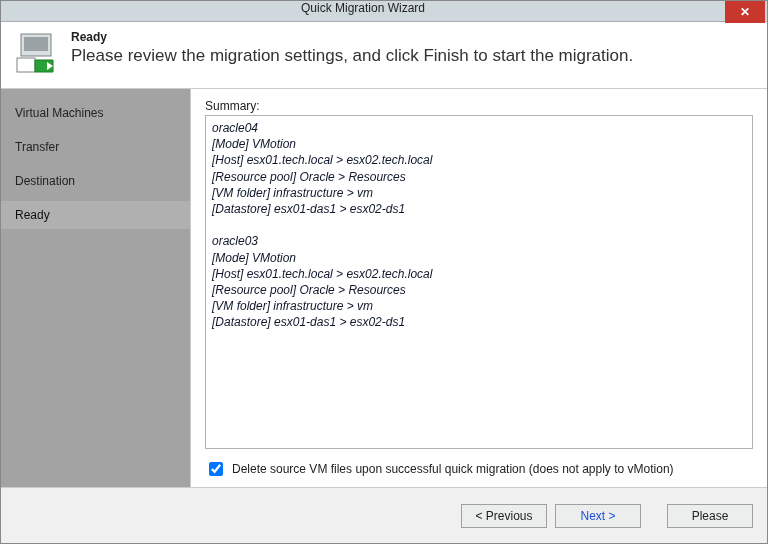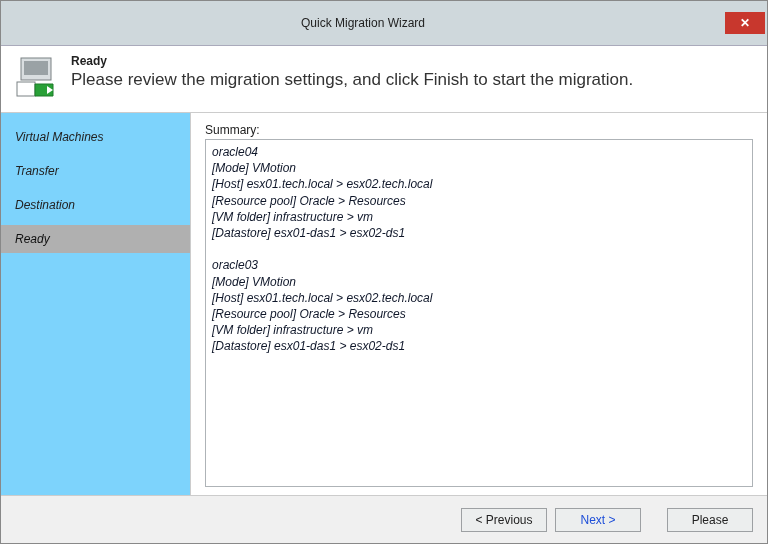--- a/index.html
+++ b/index.html
@@ -1,35 +1,35 @@
 <!DOCTYPE html>
 <html><head>
 <meta charset="utf-8">
 <style>
   * { box-sizing: border-box; }
   html, body { margin: 0; padding: 0; font-family: "Segoe UI", Tahoma, sans-serif; font-size: 12px; color: #222; background: #fff; }
   .window { width: 768px; height: 544px; border: 1px solid #888; position: relative; display: flex; flex-direction: column; background: #fff; }
-  .titlebar { height: 45px; background: #cfd8dc; display: flex; align-items: center; position: relative; border-bottom: 1px solid #aab; }
+  .titlebar { height: 21px; background: #cfd8dc; display: flex; position: relative; border-bottom: 1px solid #aab; }
   .titlebar .title { flex: 1; text-align: center; font-size: 12px; color: #222; }
   .titlebar .close { width: 40px; height: 22px; background: #c8372d; color: #fff; display: flex; align-items: center; justify-content: center; margin-right: 2px; cursor: pointer; font-weight: bold; font-family: Arial, sans-serif; }
   .header { display: flex; align-items: flex-start; padding: 8px 12px 10px 12px; border-bottom: 1px solid #ccc; background: #fff; }
   .header-icon { width: 48px; height: 48px; margin-right: 10px; flex: 0 0 auto; }
   .header-text .heading { font-weight: bold; font-size: 12px; margin-bottom: 2px; }
   .header-text .sub { font-size: 17px; color: #333; }
   .body { flex: 1; display: flex; min-height: 0; }
-  .sidebar { width: 190px; border-right: 1px solid #ccc; background: #7dd3fc; padding-top: 10px; font-style: italic; }
+  .sidebar { width: 190px; border-right: 1px solid #ccc; background: #a3a3a3; padding-top: 10px; }
   .sidebar .step { padding: 7px 14px; font-size: 12px; color: #222; cursor: pointer; }
   .sidebar .step + .step { margin-top: 6px; }
   .sidebar .step.active { background: #b0b0b0; color: #111; }
   .content { flex: 1; padding: 10px 14px 8px 14px; display: flex; flex-direction: column; min-height: 0; }
   .summary-label { font-size: 12px; margin-bottom: 2px; }
   .summary-box { flex: 1; border: 1px solid #aeb3b7; background: #fff; padding: 4px 6px; font-size: 12px; line-height: 1.35; overflow: auto; white-space: pre-wrap; color: #0f172a; font-style: italic; }
   .checkbox-row { display: flex; align-items: center; gap: 6px; margin-top: 10px; font-size: 12px; }
   .checkbox-row input { width: 14px; height: 14px; }
-  .footer { height: 48px; border-top: 1px solid #ccc; background: #f0f0f0; display: flex; align-items: center; justify-content: flex-end; padding: 0 14px; gap: 8px; }
+  .footer { height: 56px; border-top: 1px solid #ccc; background: #f0f0f0; display: flex; align-items: center; justify-content: flex-end; padding: 0 14px; gap: 8px; }
   .btn { min-width: 86px; height: 24px; border: 1px solid #9da0a3; background: #eceeee; color: #222; font-size: 12px; cursor: pointer; padding: 0 10px; }
   .btn:disabled { color: #1d4ed8; cursor: default; }
   .btn-gap { width: 10px; }
 </style>
 </head>
 <body>
 
 <div class="window">
 
   <div class="titlebar">
@@ -71,20 +71,24 @@
 [Resource pool] Oracle &gt; Resources
 [VM folder] infrastructure &gt; vm
 [Datastore] esx01-das1 &gt; esx02-ds1
 
 oracle03
 [Mode] VMotion
 [Host] esx01.tech.local &gt; esx02.tech.local
 [Resource pool] Oracle &gt; Resources
 [VM folder] infrastructure &gt; vm
 [Datastore] esx01-das1 &gt; esx02-ds1</div>
+      <label class="checkbox-row">
+        <input type="checkbox" checked="" style="">
+        <span>Delete source VM files upon successful quick migration (does not apply to vMotion)</span>
+      </label>
     </div>
   </div>
 
   <div class="footer">
     <button class="btn">&lt; Previous</button>
     <button class="btn" disabled="">Next &gt;</button>
     <span class="btn-gap"></span>
     <button class="btn">Please</button>
   </div>
 

